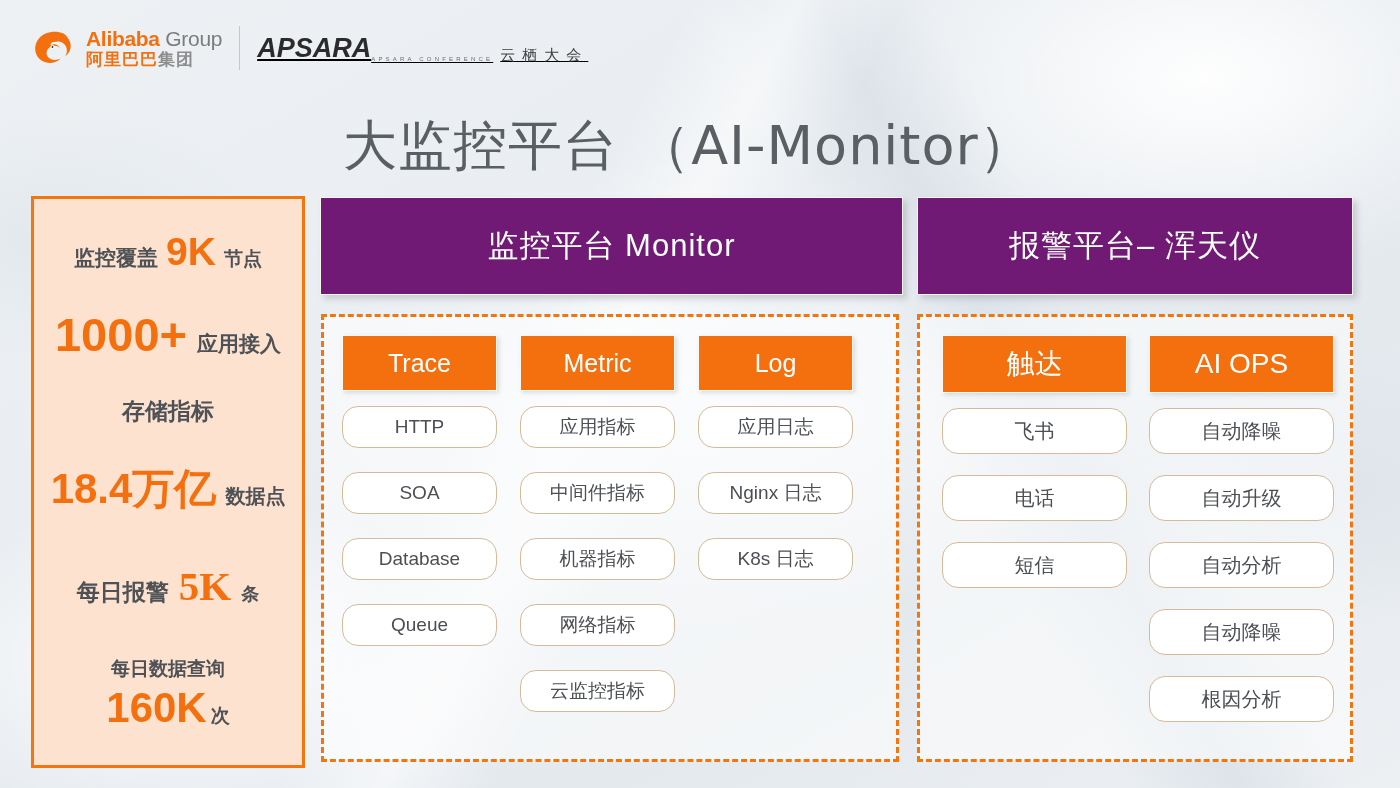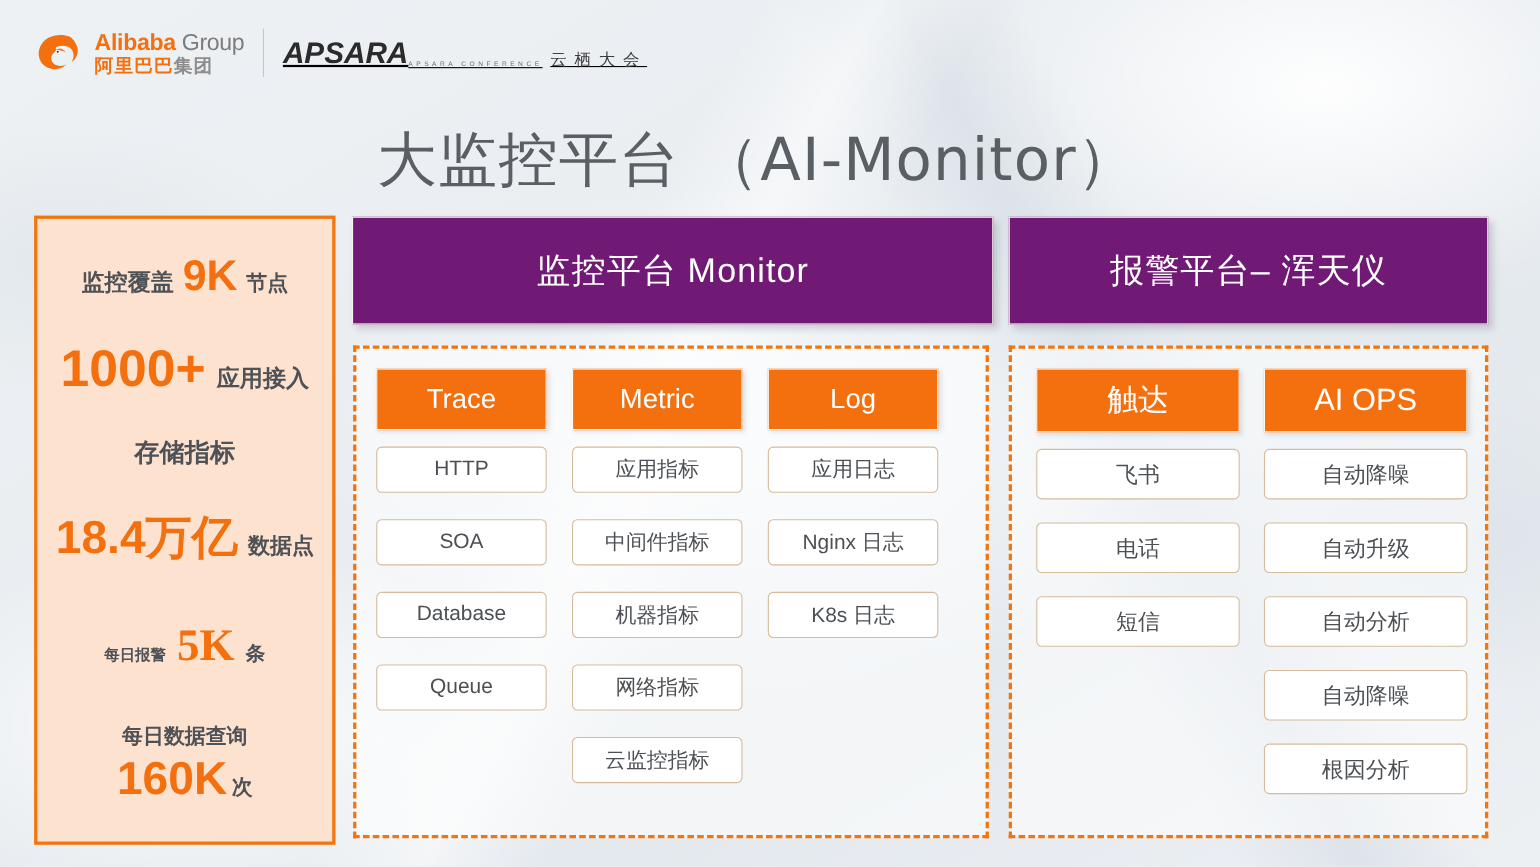--- a/index.html
+++ b/index.html
@@ -79,21 +79,21 @@
 
   .s2 .stat-num { font-size: 47px; }
   .s2 .stat-suf { font-size: 21px; color: #4e5256; font-weight: bold; margin-left: 10px; }
 
   .s3 { justify-content: center; }
   .s3 .stat-lbl { font-size: 23px; }
 
   .s4 .stat-num { font-size: 42px; }
   .s4 .stat-suf { font-size: 20px; color: #4e5256; font-weight: bold; margin-left: 9px; }
 
-  .s5 .stat-lbl { font-size: 14px; font-family: Liberation Serif, serif; }
+  .s5 .stat-lbl { font-size: 23px; font-family: Liberation Serif, serif; }
   .s5 .stat-num { font-size: 41px; margin: 12px 10px; font-family: Liberation Serif, serif; }
   .s5 .stat-suf { font-size: 18px; color: #4e5256; font-weight: bold; }
 
   .s6 { flex-direction: column; align-items: center; }
   .s6 .stat-lbl { font-size: 19px; }
   .s6 .s6row { display: flex; align-items: baseline; margin-top: 2px; }
   .s6 .stat-num { font-size: 42px; }
   .s6 .stat-suf { font-size: 19px; color: #4e5256; font-weight: bold; margin-left: 4px; }
 
   
@@ -129,21 +129,21 @@
     background: #f4700f; color: #fff;
     height: 56px; display: flex; align-items: center; justify-content: center;
     font-size: 25px; margin-bottom: 15px;
     box-shadow: 2px 2px 4px rgba(130,134,138,0.25);
     border: 1px solid #fbf8f4;
   }
   #grp-alert .col-hdr { height: 58px; font-size: 28px; }
 
   .pill {
     border: 1px solid #d6bb9b;
-    border-radius: 5px;
+    border-radius: 16px;
     background: #ffffff;
     height: 42px;
     display: flex; align-items: center; justify-content: center;
     font-size: 19px; color: #4c5054;
     margin-bottom: 24px;
   }
   #grp-alert .pill { height: 46px; margin-bottom: 21px; font-size: 20px; }
 </style>
 </head>
 <body>

